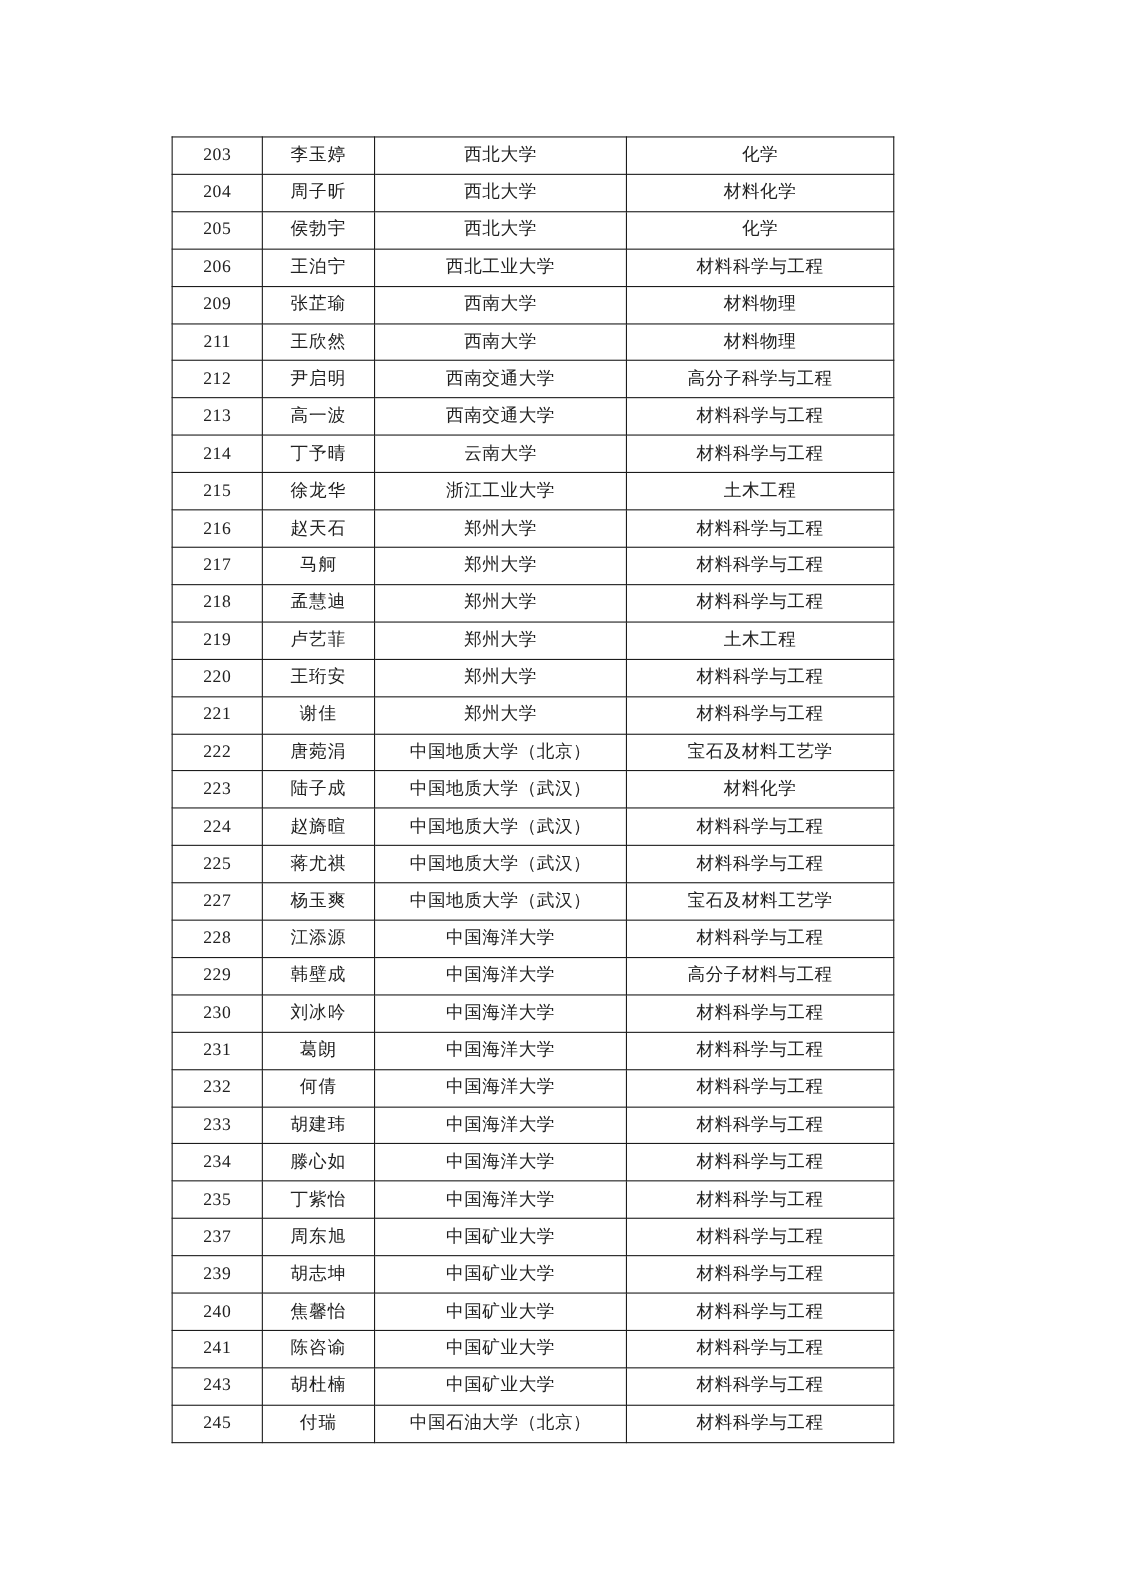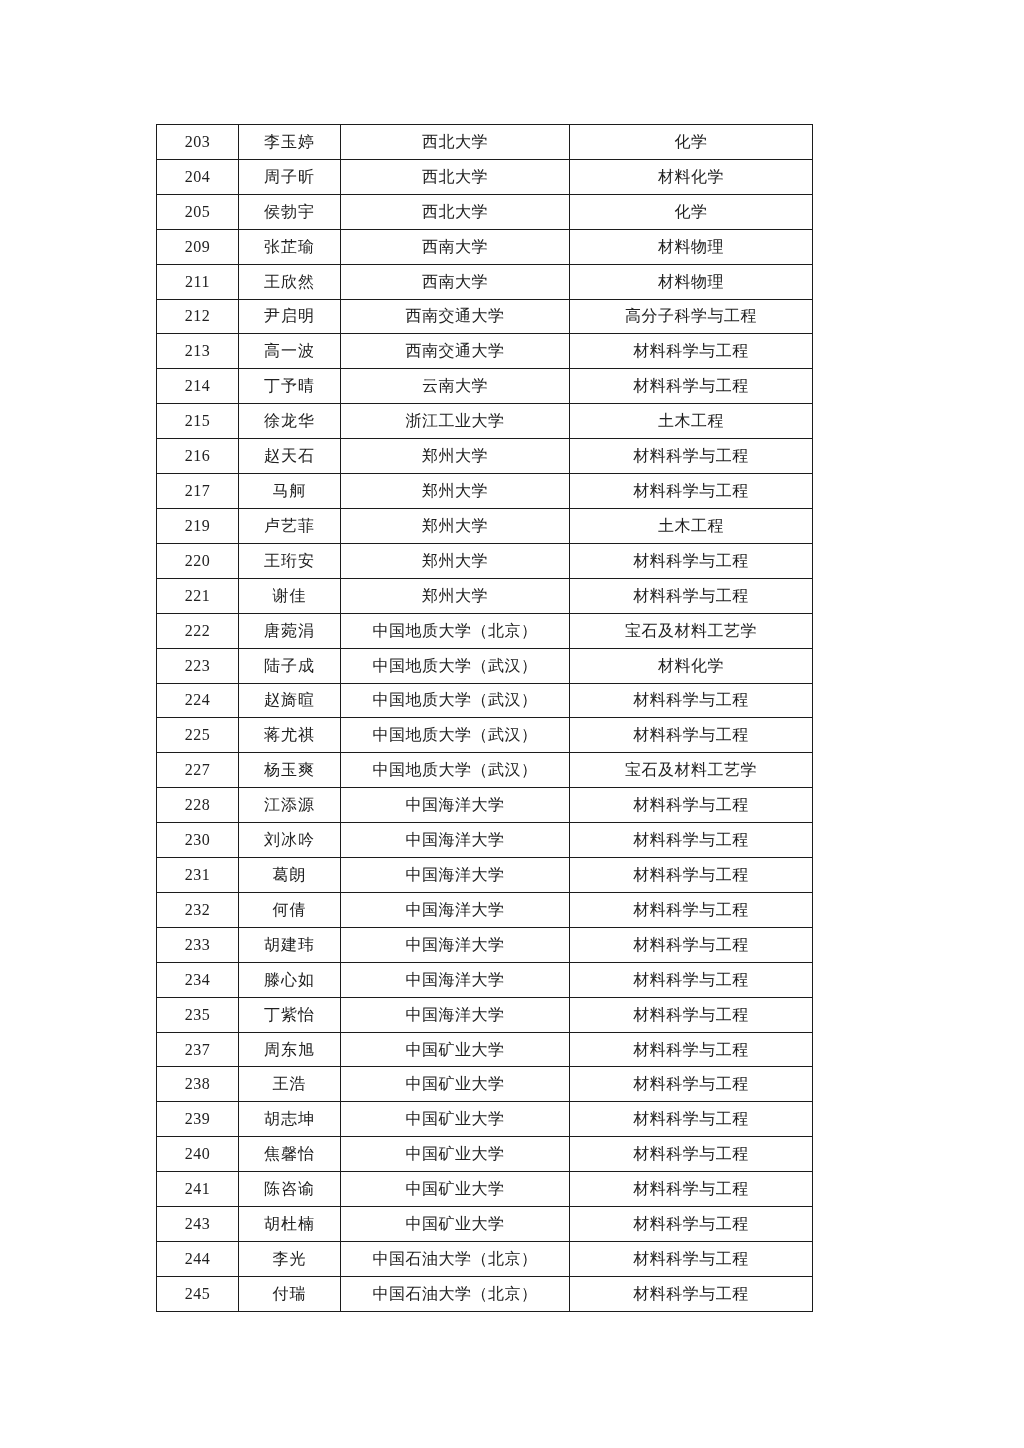--- a/index.html
+++ b/index.html
@@ -68,20 +68,26 @@
     <td class="c-major">材料化学</td>
   </tr>
 
   <tr>
     <td class="c-no">205</td>
     <td class="c-name">侯勃宇</td>
     <td class="c-univ">西北大学</td>
     <td class="c-major">化学</td>
   </tr>
 
+  <tr>
+    <td class="c-no">206</td>
+    <td class="c-name">王泊宁</td>
+    <td class="c-univ">西北工业大学</td>
+    <td class="c-major">材料科学与工程</td>
+  </tr>
 
 
 
   <tr>
     <td class="c-no">209</td>
     <td class="c-name">张芷瑜</td>
     <td class="c-univ">西南大学</td>
     <td class="c-major">材料物理</td>
   </tr>
 
@@ -128,20 +134,26 @@
     <td class="c-major">材料科学与工程</td>
   </tr>
 
   <tr>
     <td class="c-no">217</td>
     <td class="c-name">马舸</td>
     <td class="c-univ">郑州大学</td>
     <td class="c-major">材料科学与工程</td>
   </tr>
 
+  <tr>
+    <td class="c-no">218</td>
+    <td class="c-name">孟慧迪</td>
+    <td class="c-univ">郑州大学</td>
+    <td class="c-major">材料科学与工程</td>
+  </tr>
 
   <tr>
     <td class="c-no">219</td>
     <td class="c-name">卢艺菲</td>
     <td class="c-univ">郑州大学</td>
     <td class="c-major">土木工程</td>
   </tr>
 
   <tr>
     <td class="c-no">220</td>
@@ -193,20 +205,26 @@
     <td class="c-major">宝石及材料工艺学</td>
   </tr>
 
   <tr>
     <td class="c-no">228</td>
     <td class="c-name">江添源</td>
     <td class="c-univ">中国海洋大学</td>
     <td class="c-major">材料科学与工程</td>
   </tr>
 
+  <tr>
+    <td class="c-no">229</td>
+    <td class="c-name">韩壁成</td>
+    <td class="c-univ">中国海洋大学</td>
+    <td class="c-major">高分子材料与工程</td>
+  </tr>
 
   <tr>
     <td class="c-no">230</td>
     <td class="c-name">刘冰吟</td>
     <td class="c-univ">中国海洋大学</td>
     <td class="c-major">材料科学与工程</td>
   </tr>
 
   <tr>
     <td class="c-no">231</td>
@@ -244,26 +262,20 @@
   </tr>
 
 
   <tr>
     <td class="c-no">237</td>
     <td class="c-name">周东旭</td>
     <td class="c-univ">中国矿业大学</td>
     <td class="c-major">材料科学与工程</td>
   </tr>
 
-  <tr>
-    <td class="c-no">238</td>
-    <td class="c-name">王浩</td>
-    <td class="c-univ">中国矿业大学</td>
-    <td class="c-major">材料科学与工程</td>
-  </tr>
 
   <tr>
     <td class="c-no">239</td>
     <td class="c-name">胡志坤</td>
     <td class="c-univ">中国矿业大学</td>
     <td class="c-major">材料科学与工程</td>
   </tr>
 
   <tr>
     <td class="c-no">240</td>
@@ -280,26 +292,20 @@
   </tr>
 
 
   <tr>
     <td class="c-no">243</td>
     <td class="c-name">胡杜楠</td>
     <td class="c-univ">中国矿业大学</td>
     <td class="c-major">材料科学与工程</td>
   </tr>
 
-  <tr>
-    <td class="c-no">244</td>
-    <td class="c-name">李光</td>
-    <td class="c-univ">中国石油大学（北京）</td>
-    <td class="c-major">材料科学与工程</td>
-  </tr>
 
   <tr>
     <td class="c-no">245</td>
     <td class="c-name">付瑞</td>
     <td class="c-univ">中国石油大学（北京）</td>
     <td class="c-major">材料科学与工程</td>
   </tr>
 </tbody>
   </table>
 </div>

